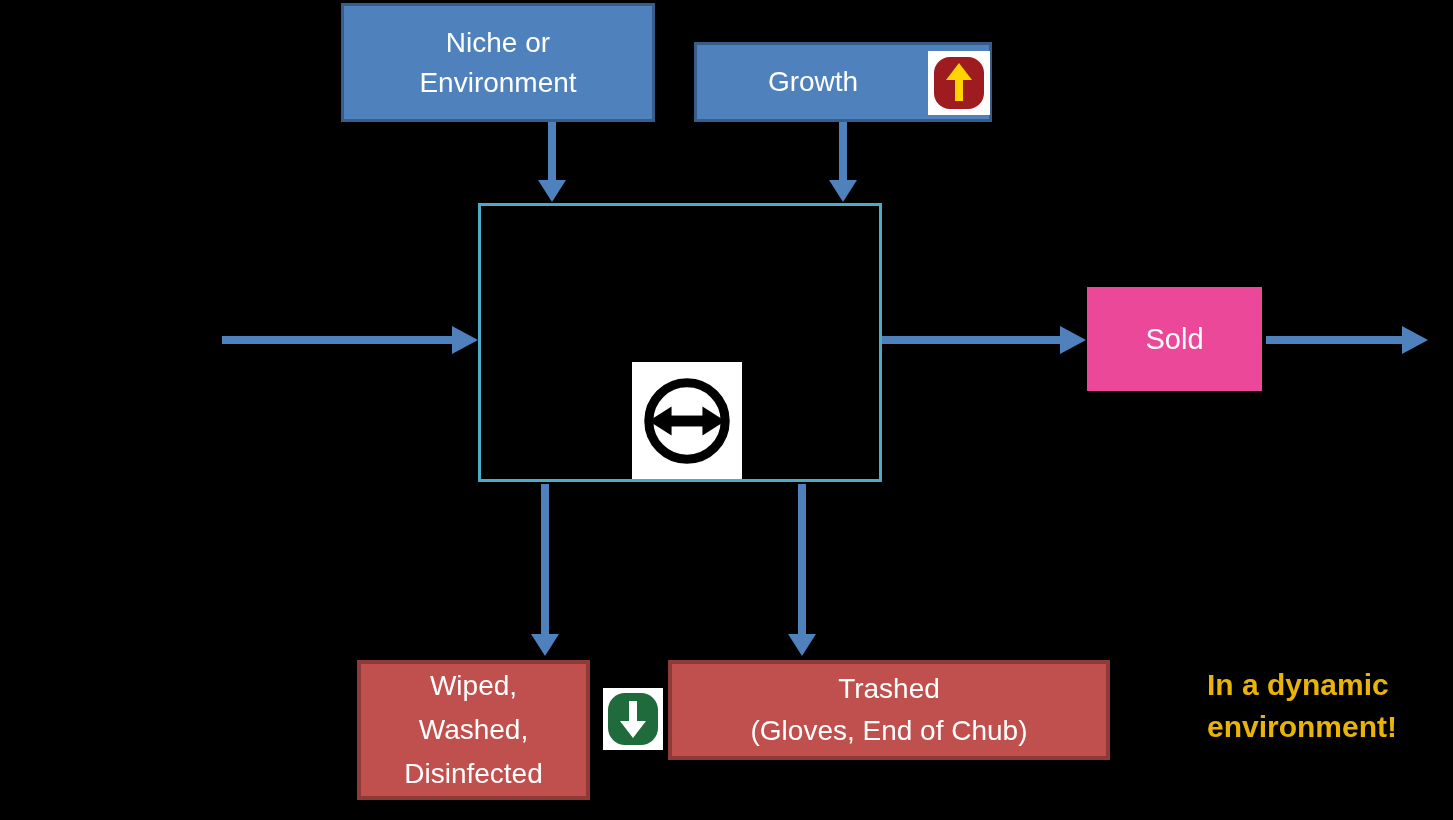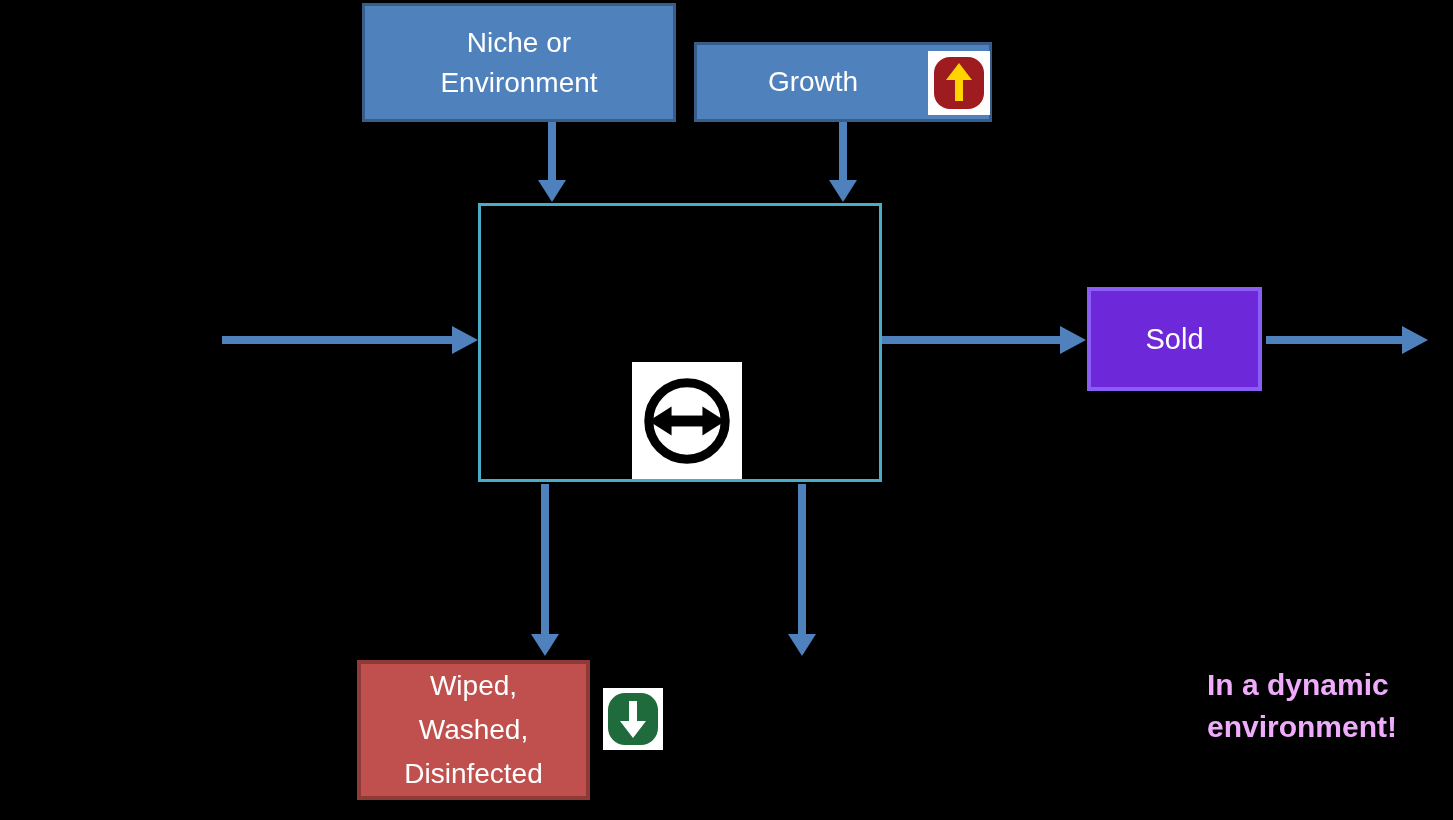--- a/index.html
+++ b/index.html
@@ -7,24 +7,24 @@
     position:relative; width:1453px; height:820px; background:#000000;
     font-family:"Liberation Sans", sans-serif; overflow:hidden;
   }
   .node {
     position:absolute; display:flex; align-items:center; justify-content:center;
     text-align:center; color:#ffffff; box-sizing:border-box;
   }
   .label { white-space:pre-line; }
   .blue-node  { background:#4F81BD; border:3px solid #385D8A; }
   .red-node   { background:#C0504D; border:4px solid #8E3A37; }
-  .dark-red-node { background:#6d28d9; border:4px solid #8b5cf6; }
+  .dark-red-node { background:#ec4899; border:4px solid #ec4899; }
   .process-node  { background:transparent; border:3px solid #4BACC6; }
 
-  .niche    { left:362px; top:3px;   width:314px; height:119px; font-size:28px; line-height:40px; }
+  .niche    { left:341px; top:3px;   width:314px; height:119px; font-size:28px; line-height:40px; }
   .growth   { left:694px; top:42px;  width:298px; height:80px;  font-size:28px; }
   .growth .label { margin-right:60px; }
   .incoming { left:8px;   top:198px; width:214px; height:290px; font-size:28px; line-height:46px; }
   .process  { left:478px; top:203px; width:404px; height:279px; }
   .sold     { left:1087px; top:287px; width:175px; height:104px; font-size:29px; }
   .wiped    { left:357px; top:660px; width:233px; height:140px; font-size:28px; line-height:44px; }
   .trashed  { left:668px; top:660px; width:442px; height:100px; font-size:28px; line-height:42px; }
 
   .badge {
     position:absolute; background:#ffffff; display:flex;
@@ -34,21 +34,21 @@
   .badge-reduce  { left:603px; top:688px; width:60px; height:62px; }
   .badge-transfer{ left:632px; top:362px; width:110px; height:117px; }
 
   .stem { position:absolute; background:#4F81BD; }
   .head { position:absolute; width:0; height:0; }
   .head-down  { border-left:14px solid transparent; border-right:14px solid transparent; border-top:22px solid #4F81BD; }
   .head-right { border-top:14px solid transparent; border-bottom:14px solid transparent; border-left:26px solid #4F81BD; }
 
   .caption {
     position:absolute; left:1207px; top:664px; width:240px;
-    color:#f0abfc; font-size:30px; font-weight:bold; line-height:42px;
+    color:#eab308; font-size:30px; font-weight:bold; line-height:42px;
     white-space:pre-line; text-align:left;
   }
 </style>
 </head>
 <body>
 
 <div class="canvas">
 
   <div class="node blue-node niche">
     <span class="label">Niche or
@@ -87,20 +87,24 @@
 Disinfected</span>
   </div>
   <div class="badge badge-reduce">
     <svg width="52" height="54" viewBox="0 0 52 54">
       <rect x="1" y="1" width="50" height="52" rx="17" fill="#1F6B3C"></rect>
       <rect x="22" y="9" width="8" height="23" fill="#FFFFFF"></rect>
       <polygon points="26,46 13,29 39,29" fill="#FFFFFF"></polygon>
     </svg>
   </div>
 
+  <div class="node red-node trashed">
+    <span class="label">Trashed
+(Gloves, End of Chub)</span>
+  </div>
 
   <div>
     <div class="stem" style="left:548px; top:122px; width:8px; height:60px;"></div>
     <div class="head head-down" style="left:538px; top:180px;"></div>
   </div>
 
   <div>
     <div class="stem" style="left:839px; top:122px; width:8px; height:60px;"></div>
     <div class="head head-down" style="left:829px; top:180px;"></div>
   </div>

